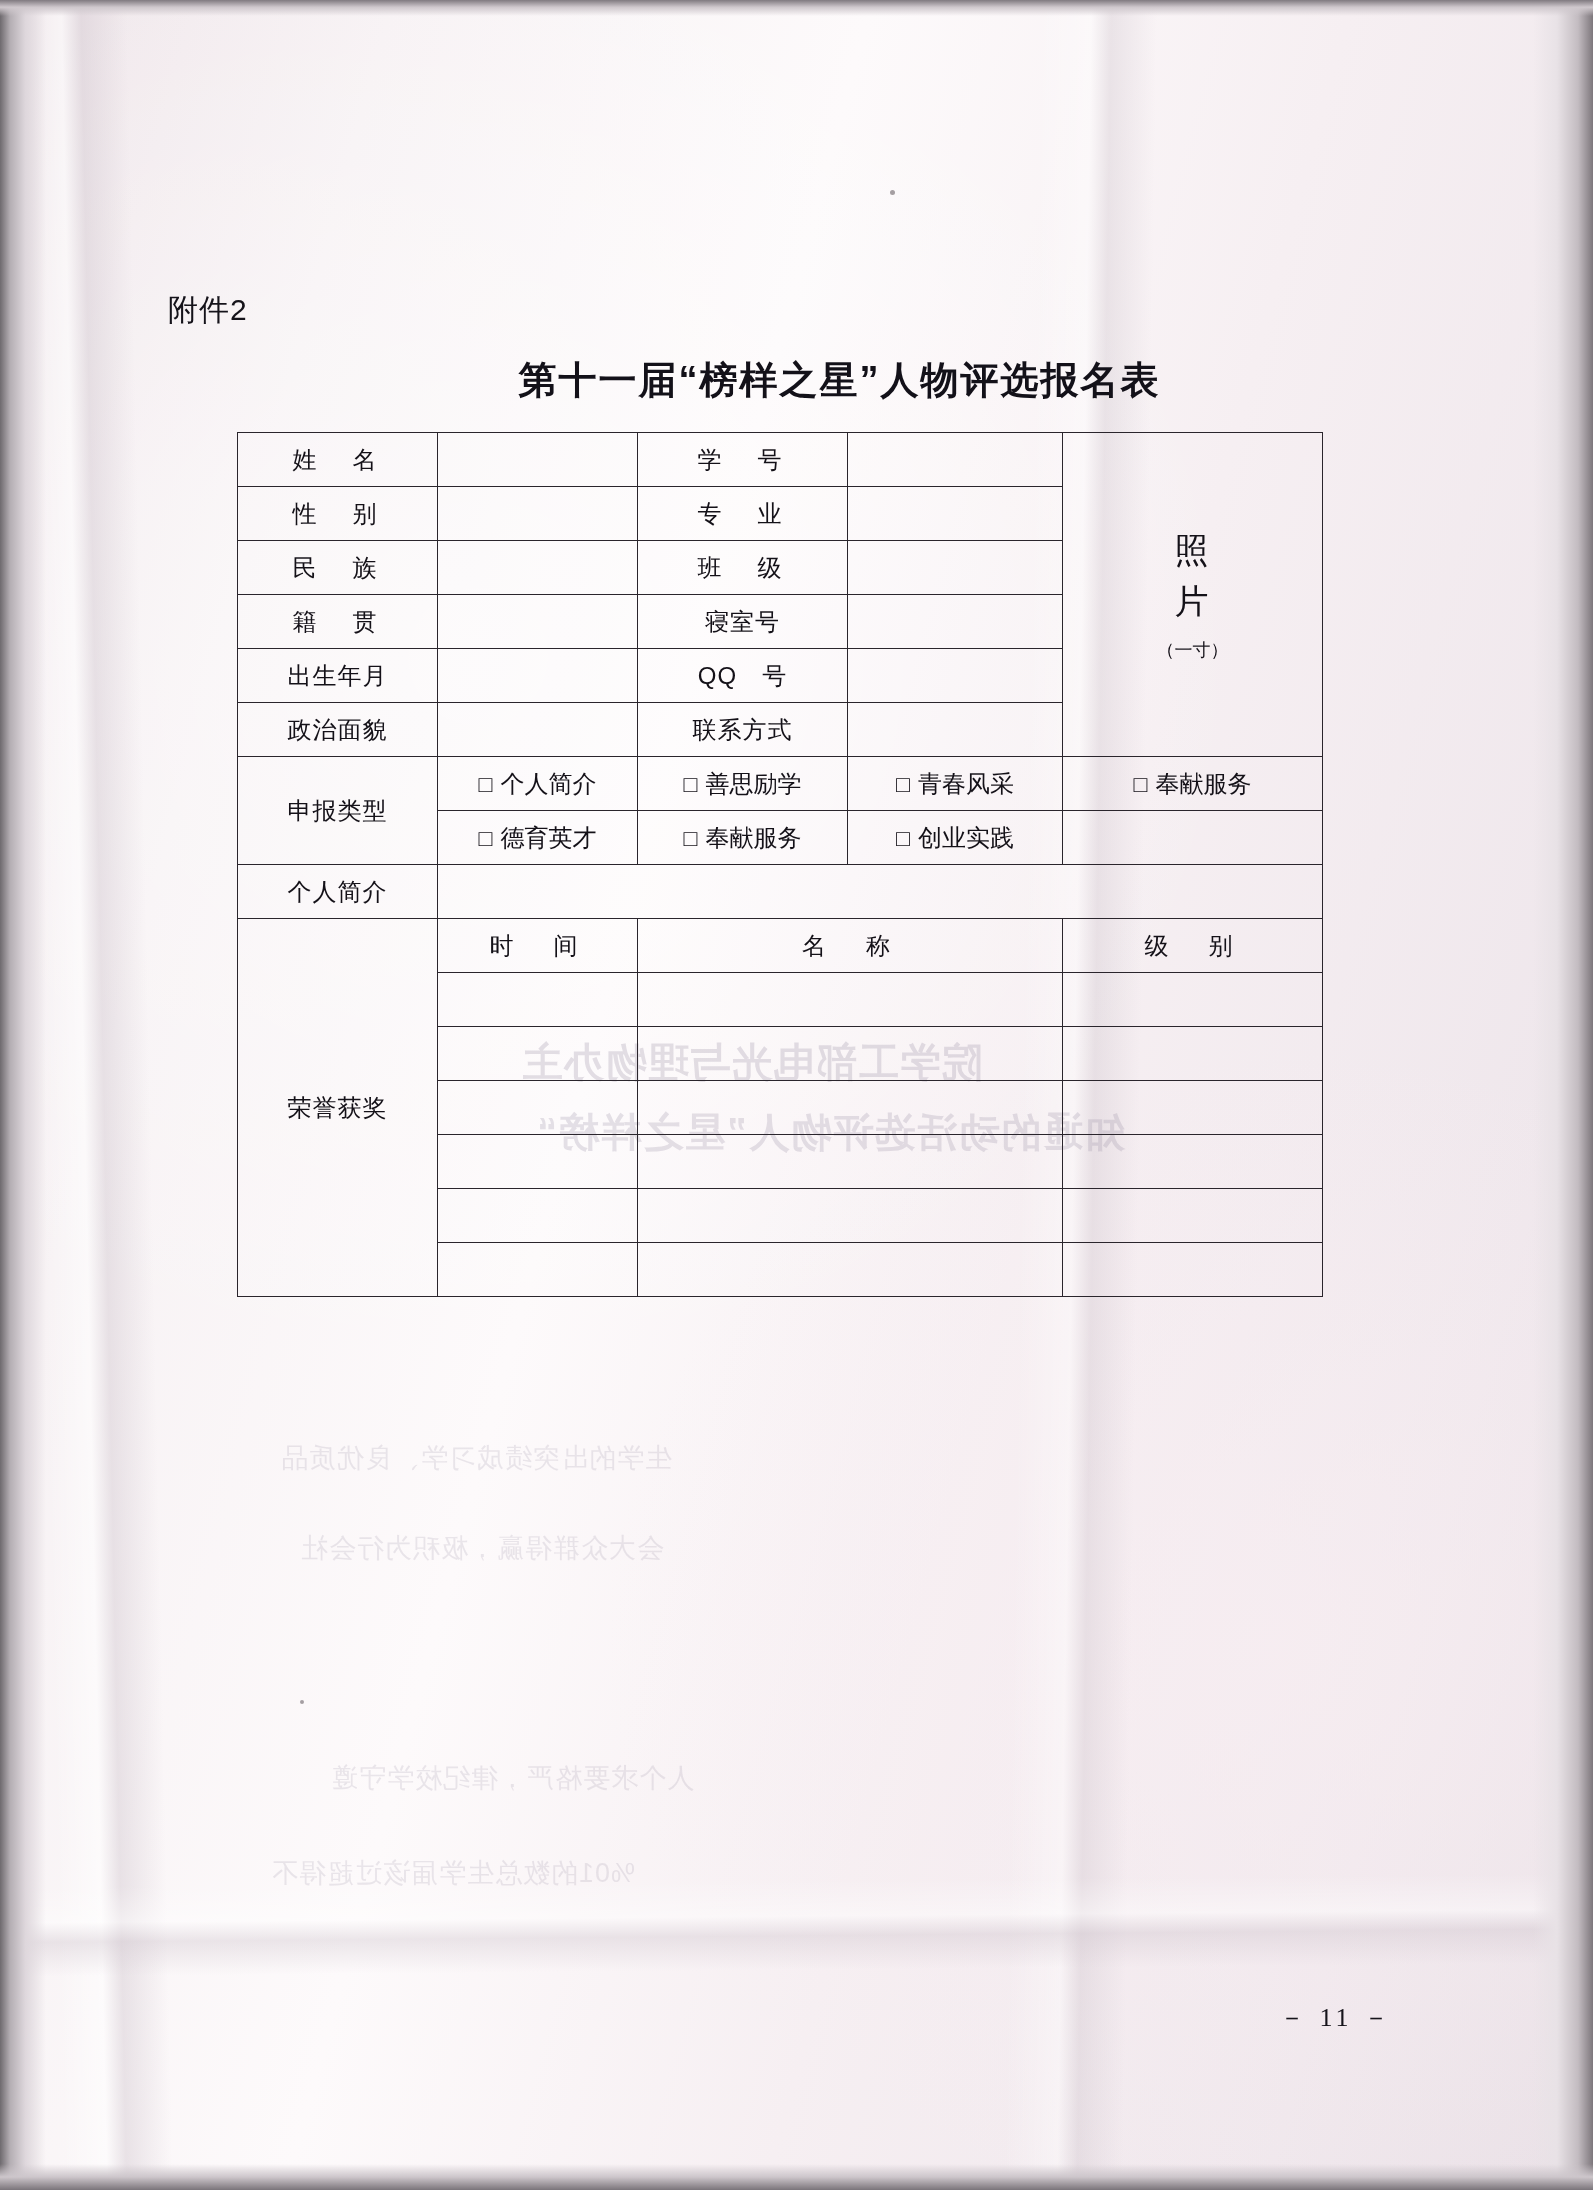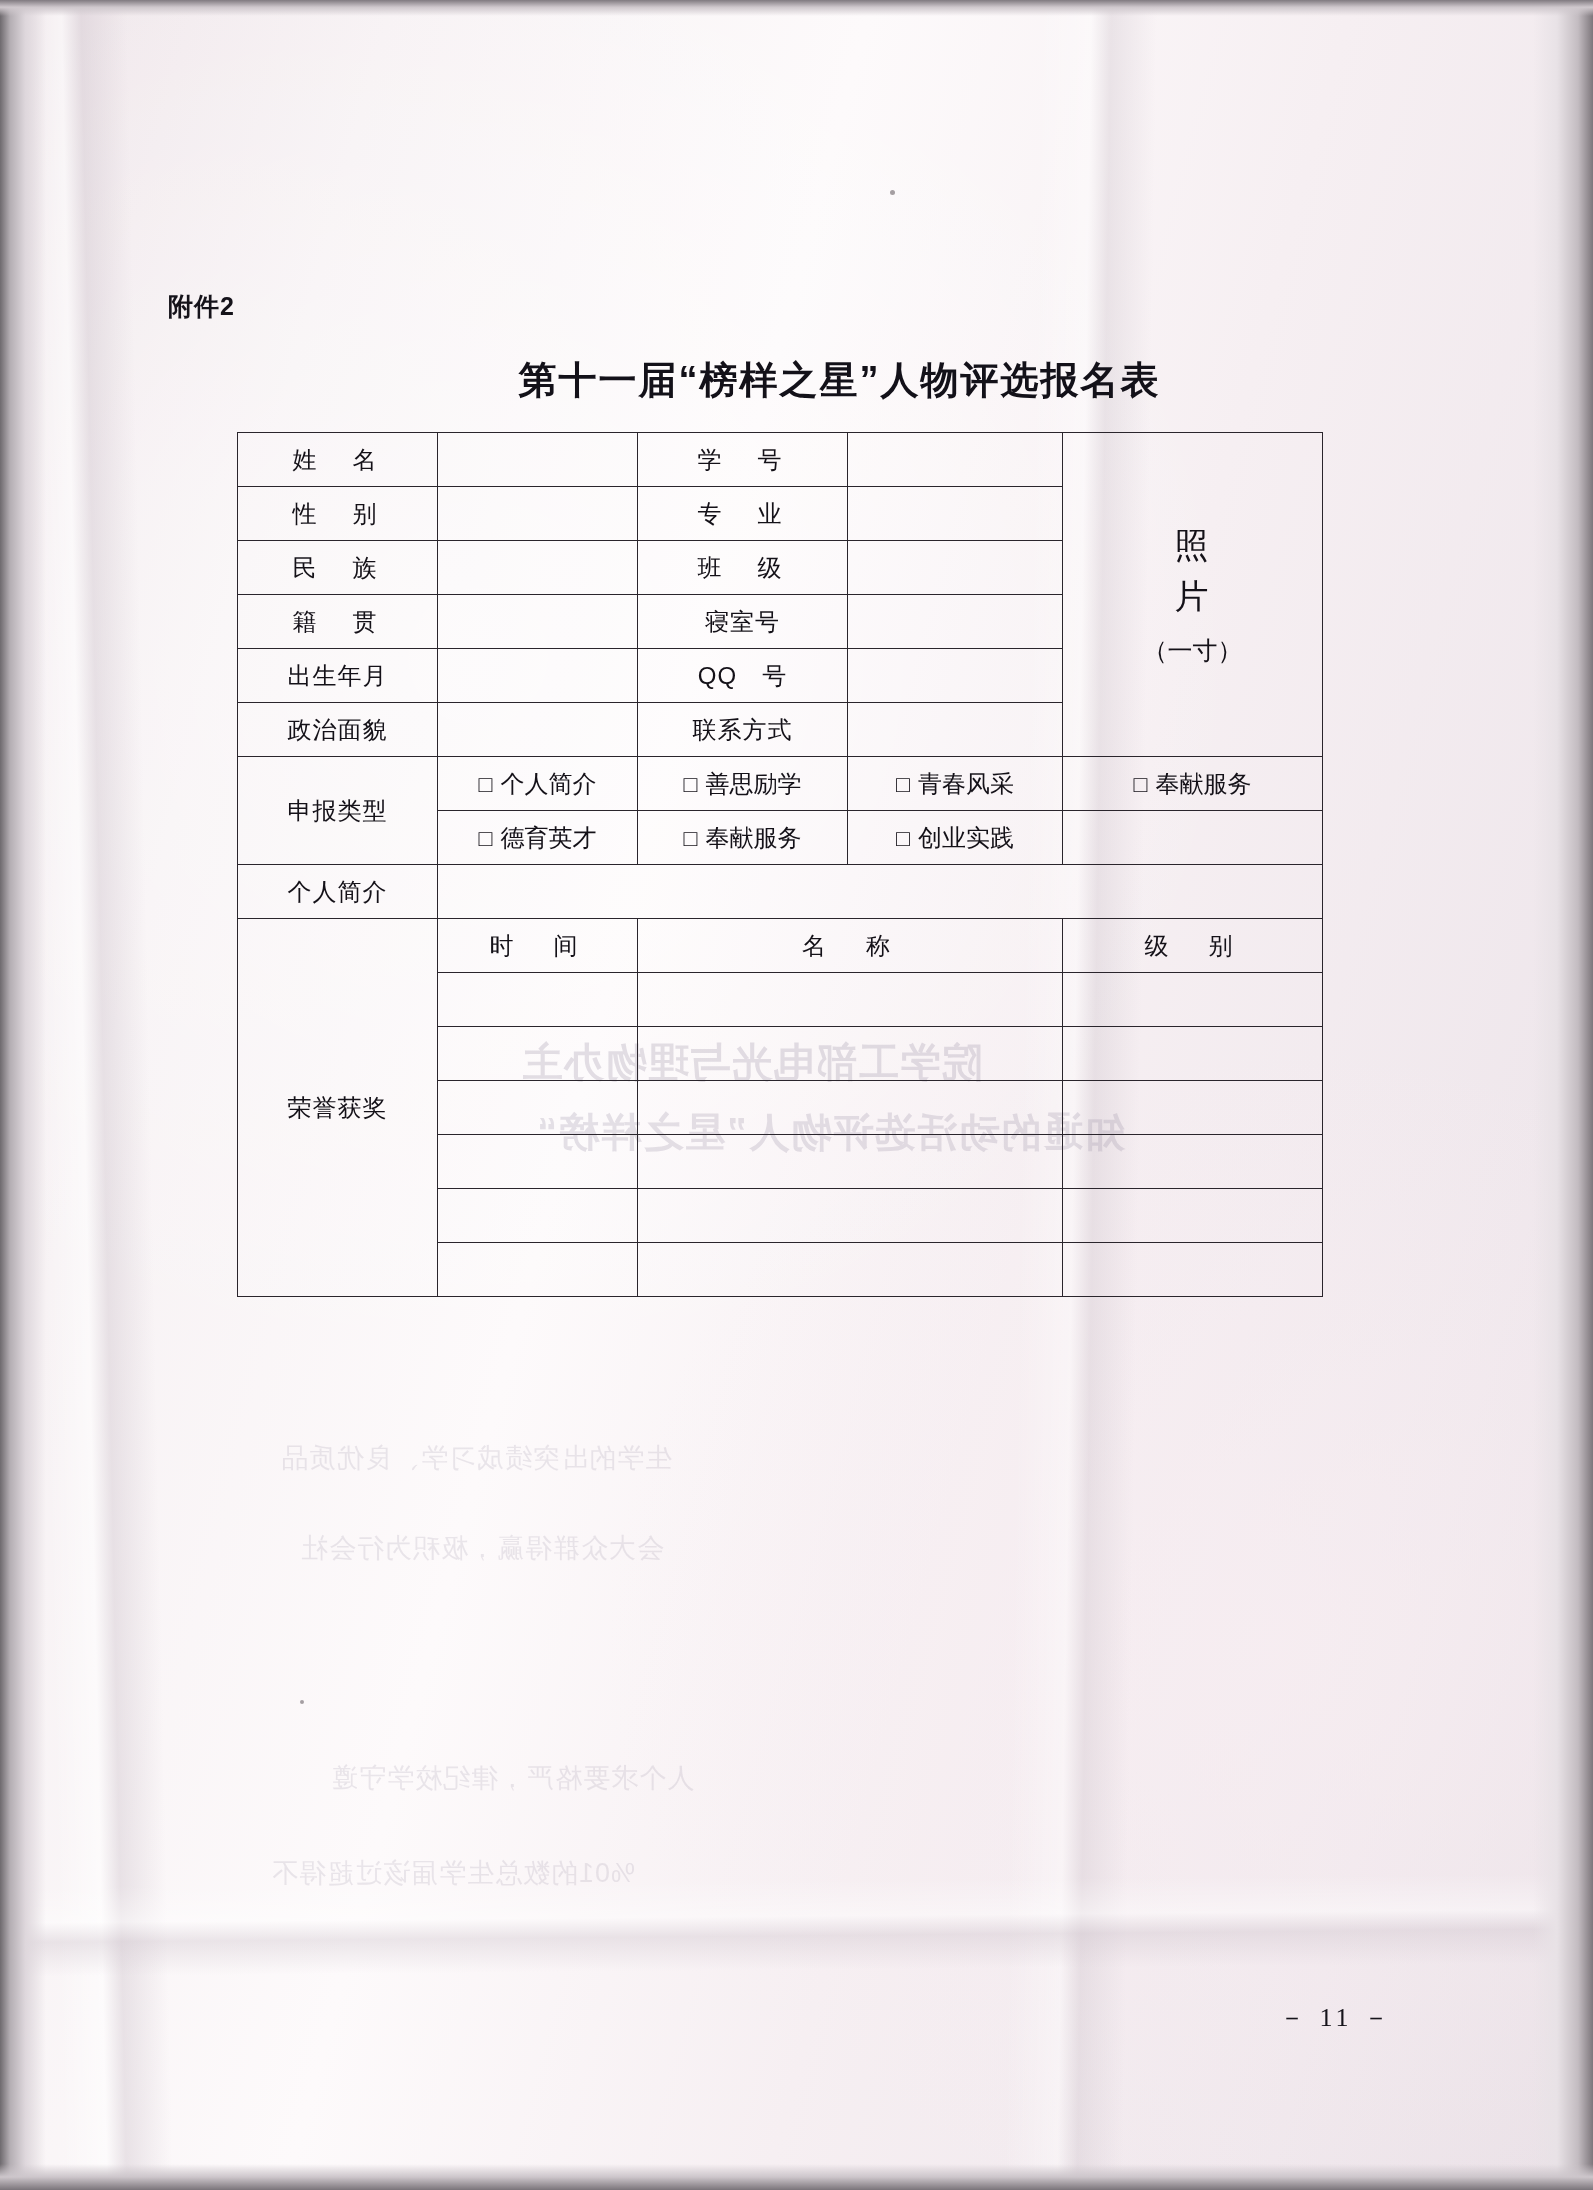--- a/index.html
+++ b/index.html
@@ -74,22 +74,22 @@
   .content {
     position: absolute;
     inset: 0;
   }
 
   .attachment-label {
     position: absolute;
     left: 168px;
     top: 290px;
     font-family: "Liberation Sans", "DejaVu Sans", sans-serif;
-    font-size: 25px;
-    font-weight: bold;
+    font-size: 30px;
+    font-weight: normal;
     color: #15131a;
     letter-spacing: 1px;
   }
 
   .doc-title {
     position: absolute;
     left: 0;
     top: 355px;
     width: 1593px;
     text-align: center;
@@ -132,21 +132,21 @@
     font-size: 25px;
     line-height: 1.45;
   }
   .photo-big {
     font-size: 34px;
     letter-spacing: 2px;
     display: block;
     margin-bottom: 2px;
   }
   .photo-sub {
-    font-size: 25px;
+    font-size: 18px;
     display: block;
     margin-top: 10px;
   }
   .chk {
     text-align: left;
     padding-left: 28px;
     font-size: 24px;
     letter-spacing: 0px;
     white-space: nowrap;
   }

